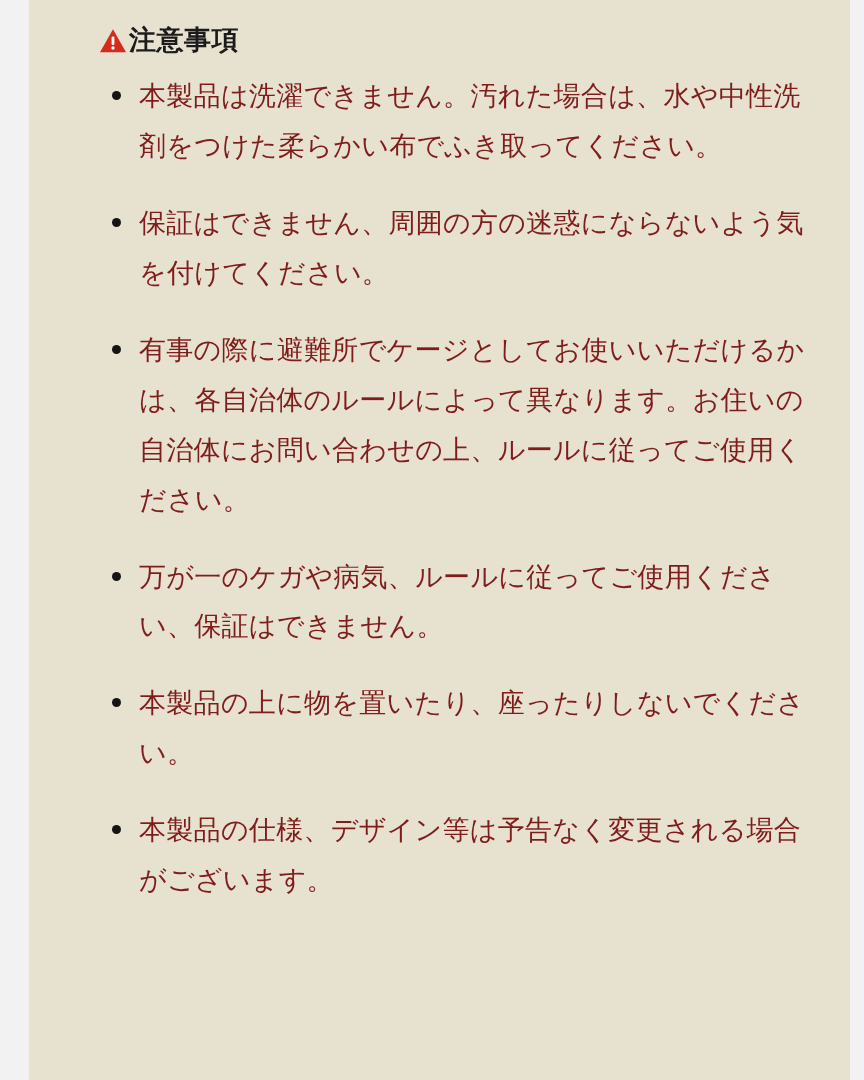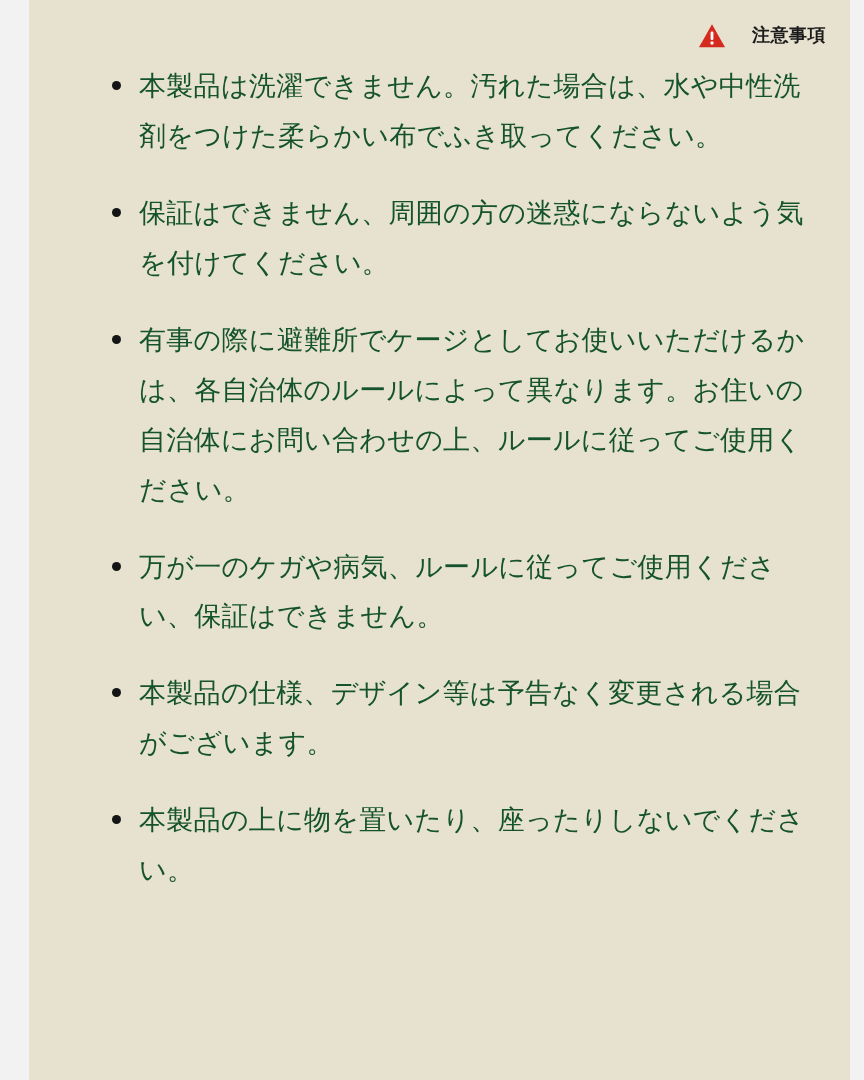--- a/index.html
+++ b/index.html
@@ -43,48 +43,47 @@
     left: 29px;
     right: 14px;
     bottom: 0;
     background: #e7e1cf;
     padding: 22px 24px 0 70px;
     box-sizing: border-box;
   }
   .notice-heading {
     display: flex;
     align-items: center;
-    gap: 26px;
+    gap: 2px;
     margin: 0 0 14px 0;
-    font-size: 18px;
+    font-size: 27px;
     font-weight: bold;
     color: #1b1b1b;
     letter-spacing: 0.5px;
-    justify-content: flex-end;
   }
   .warn-icon {
     display: inline-block;
     width: 28px;
     height: 26px;
     flex: 0 0 auto;
     position: relative;
     top: 1px;
   }
   ul.notice-list {
     list-style: none;
     margin: 0;
     padding: 0;
   }
   ul.notice-list > li {
     position: relative;
     padding-left: 40px;
     margin-bottom: 27px;
     font-size: 27px;
     line-height: 1.85;
-    color: #14532d;
+    color: #7f1d1d;
     letter-spacing: 0.3px;
     text-align: left;
   }
   ul.notice-list > li::before {
     content: "";
     position: absolute;
     left: 13px;
     top: 19px;
     width: 9px;
     height: 9px;
@@ -110,18 +109,18 @@
         </svg>
       </span>
       <span>注意事項</span>
     </div>
 
     <ul class="notice-list">
       <li>本製品は洗濯できません。汚れた場合は、水や中性洗剤をつけた柔らかい布でふき取ってください。</li>
       <li>保証はできません、周囲の方の迷惑にならないよう気を付けてください。</li>
       <li>有事の際に避難所でケージとしてお使いいただけるかは、各自治体のルールによって異なります。お住いの自治体にお問い合わせの上、ルールに従ってご使用ください。</li>
       <li>万が一のケガや病気、ルールに従ってご使用ください、保証はできません。</li>
+      <li>本製品の上に物を置いたり、座ったりしないでください。</li>
       <li>本製品の仕様、デザイン等は予告なく変更される場合がございます。</li>
-      <li>本製品の上に物を置いたり、座ったりしないでください。</li>
     </ul>
 
   </div>
 </div>
 
 </body></html>

